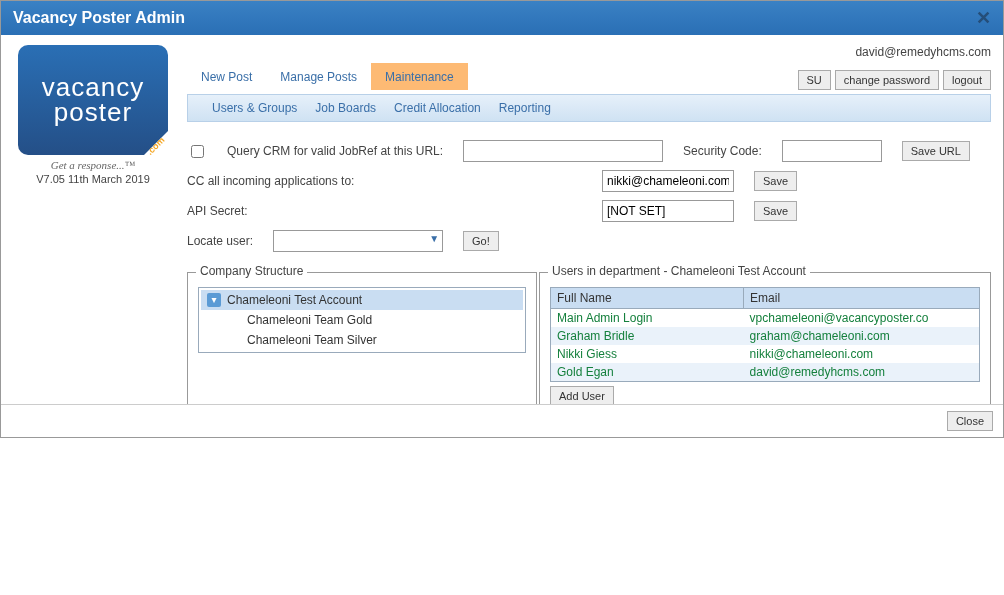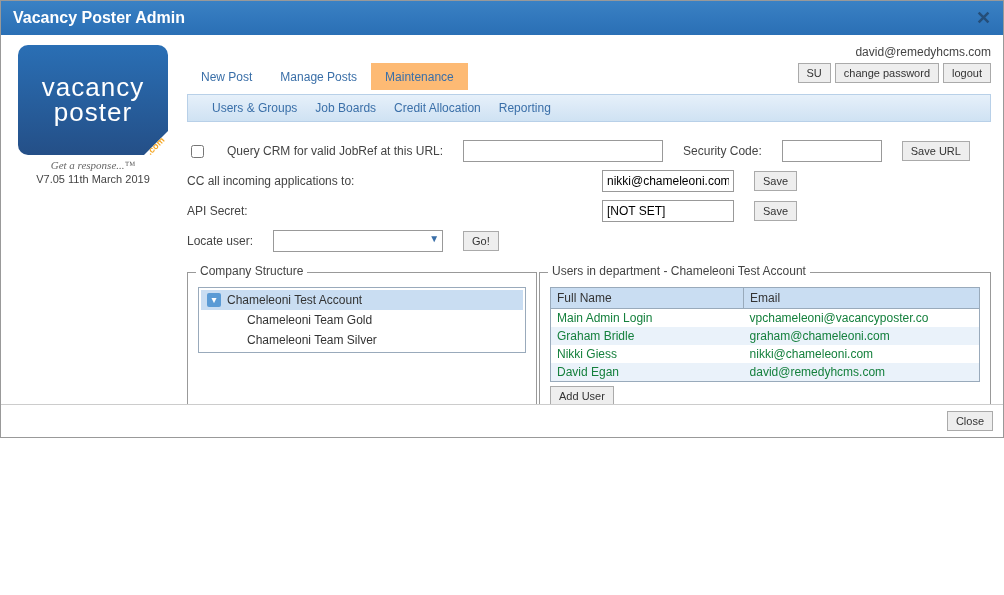--- a/index.html
+++ b/index.html
@@ -98,21 +98,21 @@
     flex-direction: column;
   }
   .userbar {
     text-align: right;
     color: #444;
     font-size: 12px;
     margin-bottom: 4px;
   }
   .toprow {
     display: flex;
-    align-items: flex-start;
+    align-items: flex-end;
     justify-content: space-between;
   }
   .tabs {
     display: flex;
   }
   .tab {
     padding: 6px 14px;
     color: #3a6fa8;
     font-size: 12px;
     cursor: pointer;
@@ -349,21 +349,21 @@
                 </tr>
                 <tr>
                   <td>Graham Bridle</td>
                   <td>graham@chameleoni.com</td>
                 </tr>
                 <tr>
                   <td>Nikki Giess</td>
                   <td>nikki@chameleoni.com</td>
                 </tr>
                 <tr>
-                  <td>David Egan</td>
+                  <td>Gold Egan</td>
                   <td>david@remedyhcms.com</td>
                 </tr>
               </tbody>
             </table>
             <div style="margin-top:4px">
               <button>Add User</button>
             </div>
           </div>
 
         </div>

